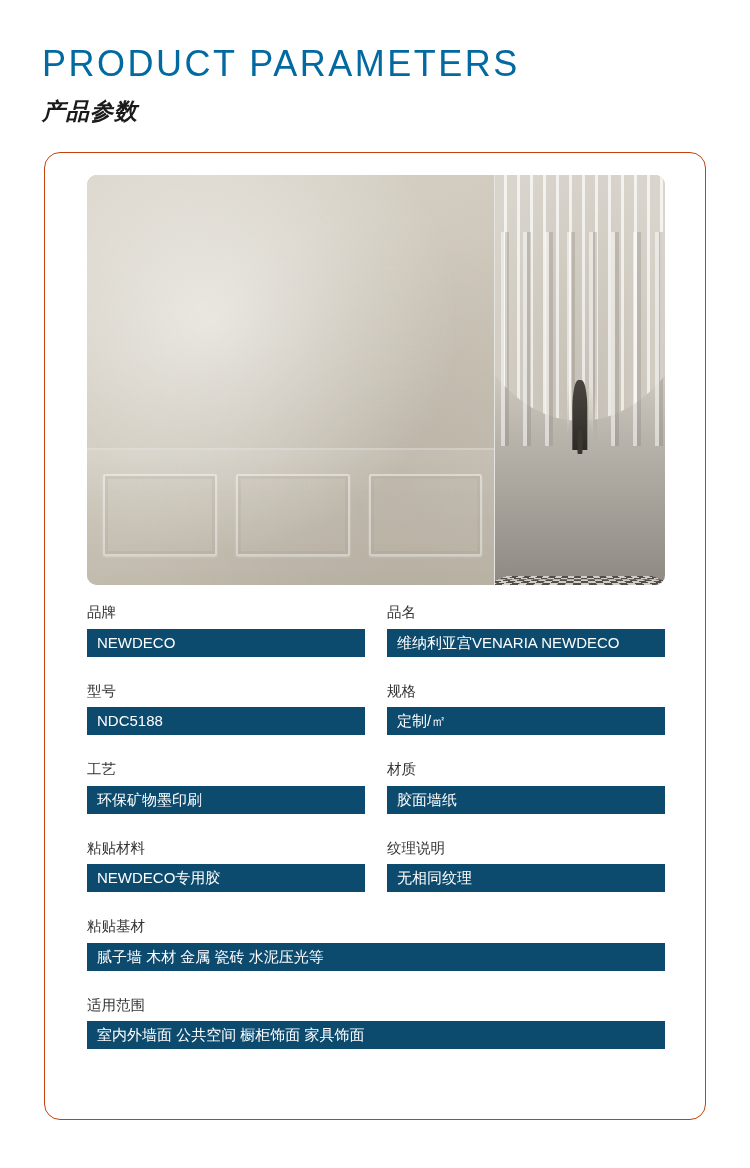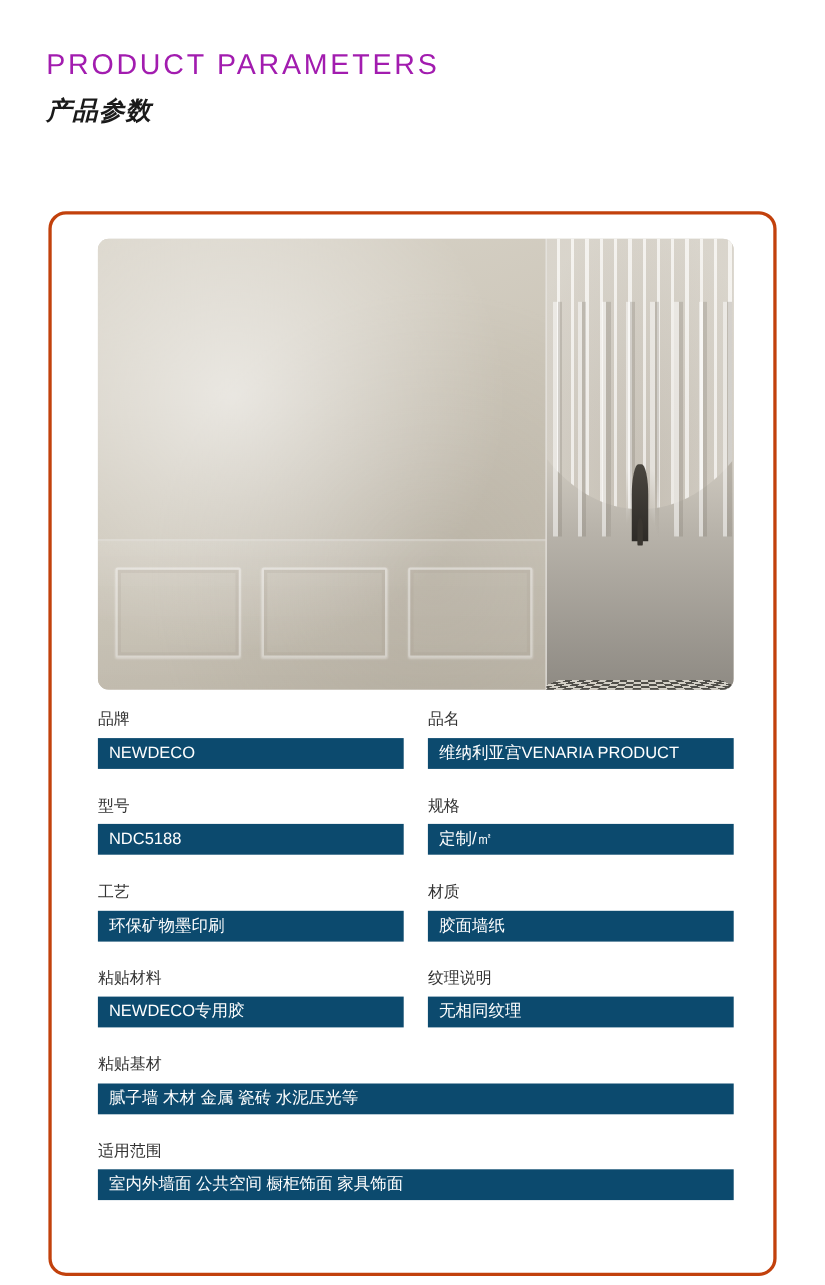--- a/index.html
+++ b/index.html
@@ -15,46 +15,45 @@
     color: #2b2b2b;
     position: relative;
     overflow: hidden;
   }
 
   
   .header {
     padding: 44px 0 0 42px;
   }
   .header-en {
-    font-size: 26px;
+    font-size: 36px;
     letter-spacing: 2.5px;
-    color: #a21caf;
+    color: #0369a1;
     font-weight: 400;
     line-height: 1.1;
   }
   .header-cn {
     font-size: 23px;
     font-weight: bold;
     color: #1a1a1a;
     margin-top: 12px;
     letter-spacing: 1px;
     font-style: italic;
   }
 
   
   .card {
     position: absolute;
     left: 44px;
     top: 152px;
     width: 662px;
     height: 968px;
-    border: 3px solid #c2410c;
+    border: 1px solid #c2410c;
     border-radius: 16px;
     background: #fff;
-    margin-top: 40px;
   }
 
   
   .photo {
     position: absolute;
     left: 42px;
     top: 22px;
     width: 578px;
     height: 410px;
     border-radius: 10px;
@@ -232,21 +231,21 @@
 
   <div class="specs">
 
     <div class="spec-row">
       <div class="spec-cell">
         <div class="spec-label">品牌</div>
         <div class="spec-value">NEWDECO</div>
       </div>
       <div class="spec-cell">
         <div class="spec-label">品名</div>
-        <div class="spec-value">维纳利亚宫VENARIA PRODUCT</div>
+        <div class="spec-value">维纳利亚宫VENARIA NEWDECO</div>
       </div>
     </div>
 
     <div class="spec-row">
       <div class="spec-cell">
         <div class="spec-label">型号</div>
         <div class="spec-value">NDC5188</div>
       </div>
       <div class="spec-cell">
         <div class="spec-label">规格</div>

